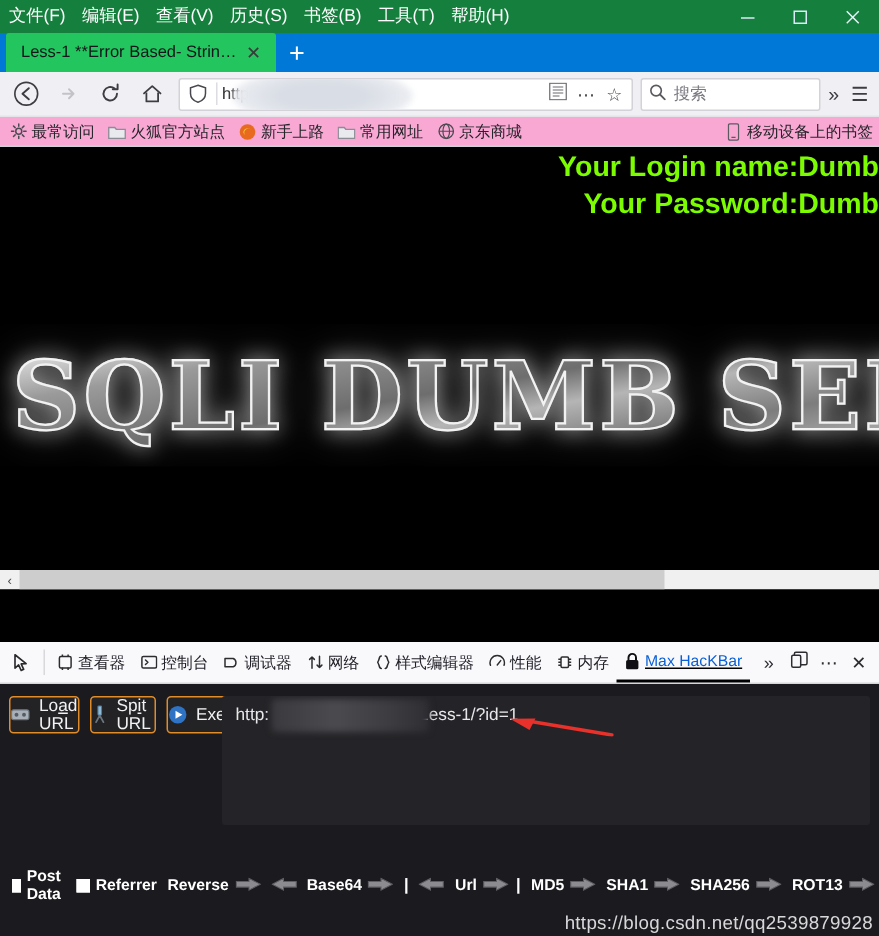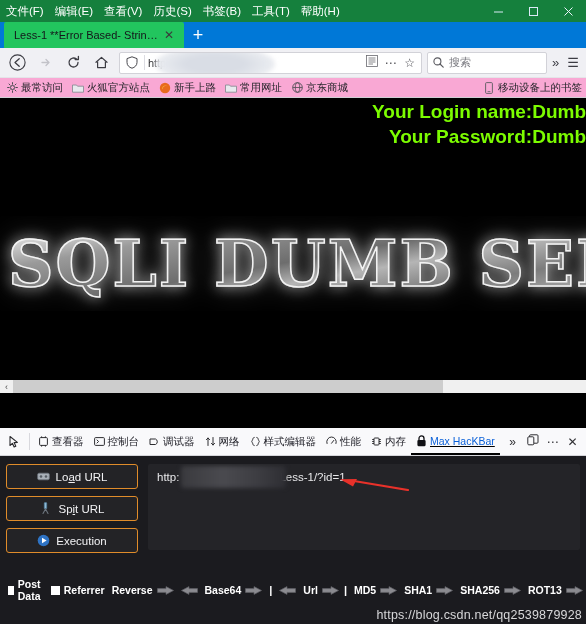--- a/index.html
+++ b/index.html
@@ -143,21 +143,21 @@
   .dt-tab .t-ico { font-size: 10px; color: #2d2d31; display: flex; align-items: center; }
   .dt-tab .t-lab { font-size: 10.5px; color: #22222a; white-space: nowrap; }
   .dt-tab.active { border-bottom: 2px solid #000000; text-decoration: underline; }
   .dt-tab.active .t-lab { color: #0a60d8; }
   .dt-right { margin-left: auto; display: flex; align-items: center; gap: 1px; padding-right: 2px; }
   .dt-right .ic { color: #2d2d31; font-size: 12px; width: 19px; text-align: center; }
 
   
   .hb { flex: 1 1 auto; background: #1b1b1f; position: relative; padding: 8px 6px 0 6px; }
   .hb-top { display: flex; gap: 10px; }
-  .hb-btns { display: flex; flex-direction: column; gap: 7px; width: 132px; flex: 0 0 132px; }
+  .hb-btns { display: flex; gap: 7px; width: 132px; flex: 0 0 132px; }
   .hb-btn {
     height: 25px; background: #232326; border: 1px solid #e08c2a; border-radius: 3px;
     display: flex; align-items: center; justify-content: center; gap: 6px;
     color: #f2f2f4; font-size: 11.5px;
   }
   .hb-btn .bico { width: 13px; height: 13px; display: flex; align-items: center; justify-content: center; }
   .hb-btn u { text-decoration: underline; }
   .hb-area {
     flex: 1 1 auto; height: 86px; background: #242428; border-radius: 2px;
     position: relative; padding: 7px 9px; overflow: hidden;

